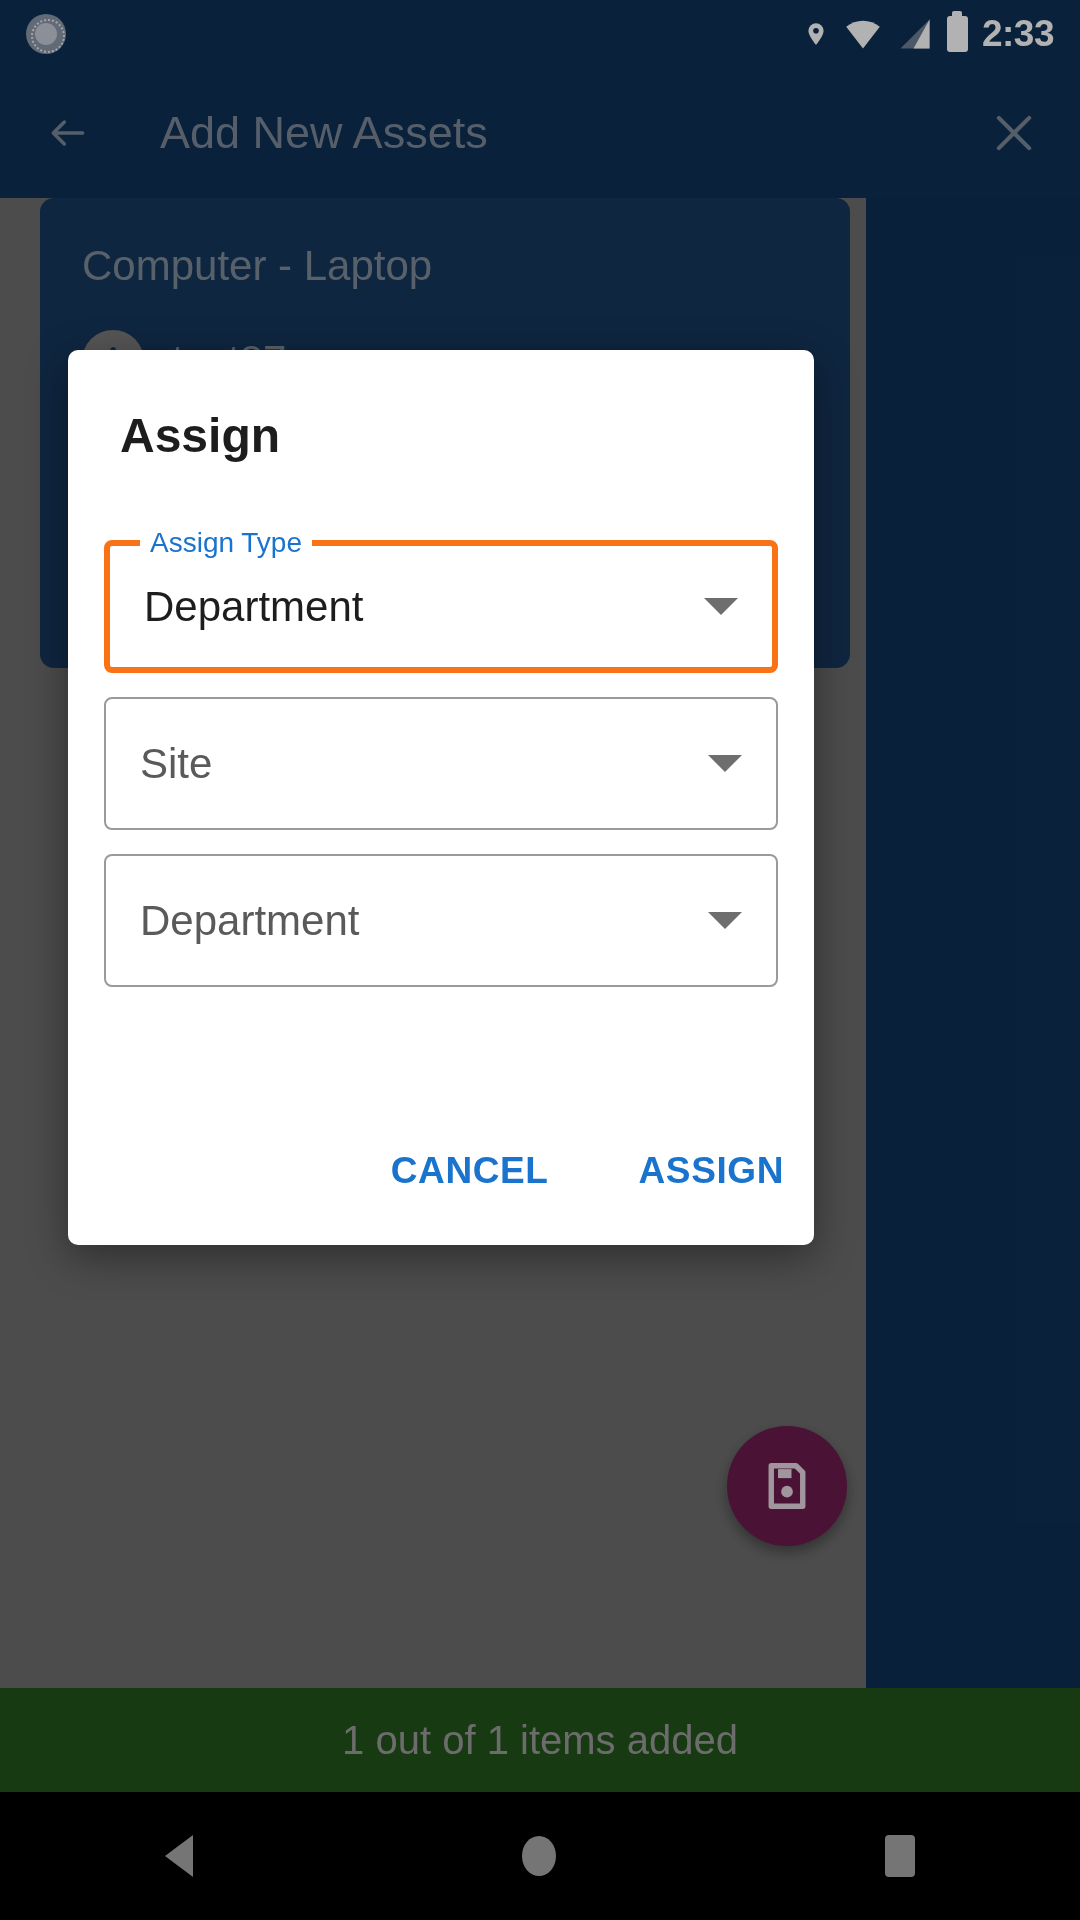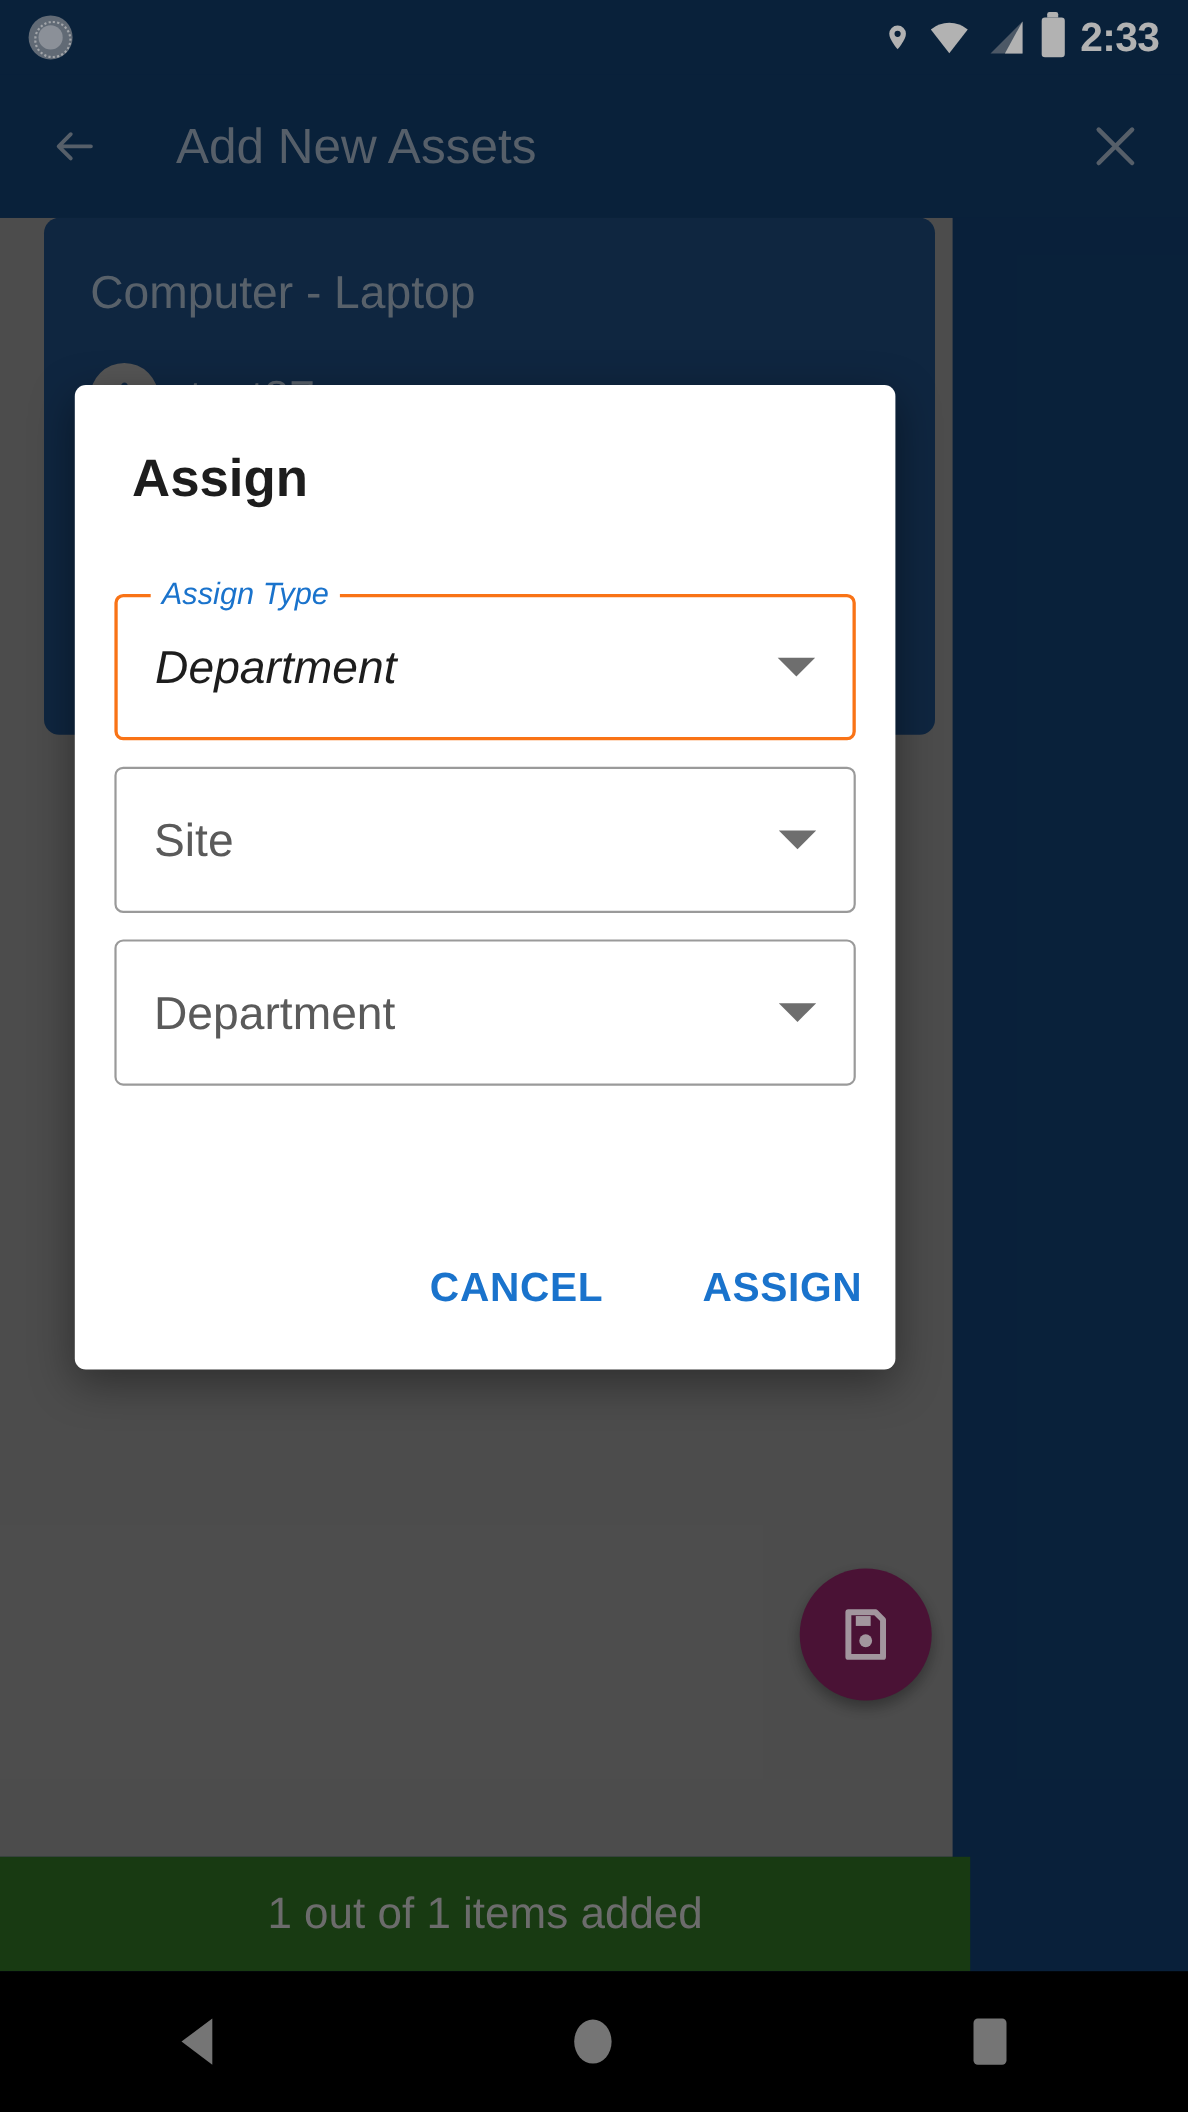--- a/index.html
+++ b/index.html
@@ -162,21 +162,21 @@
     display: flex;
     align-items: center;
     justify-content: center;
     box-shadow: 0 6px 14px rgba(0,0,0,0.35);
   }
 
   
   .snackbar {
     position: absolute;
     left: 0; top: 1688px;
-    width: 882px;
+    width: 1080px;
     height: 104px;
     background: #23531b;
     display: flex;
     align-items: center;
     justify-content: center;
     z-index: 3;
   }
   .snackbar-text {
     color: #9b9b9b;
     font-size: 40px;
@@ -244,22 +244,21 @@
     left: 36px;
     width: 674px;
     height: 133px;
     border: 2px solid #9a9a9a;
     border-radius: 8px;
     display: flex;
     align-items: center;
     padding: 0 34px;
   }
   .field.focused {
-    border: 3px solid #f97316;
-    font-style: italic;
+    border: 6px solid #f97316;
   }
   .field-value {
     font-size: 42px;
     color: #5a5a5a;
   }
   .field.focused .field-value {
     color: #1d1d1d;
   }
   .float-label {
     position: absolute;

